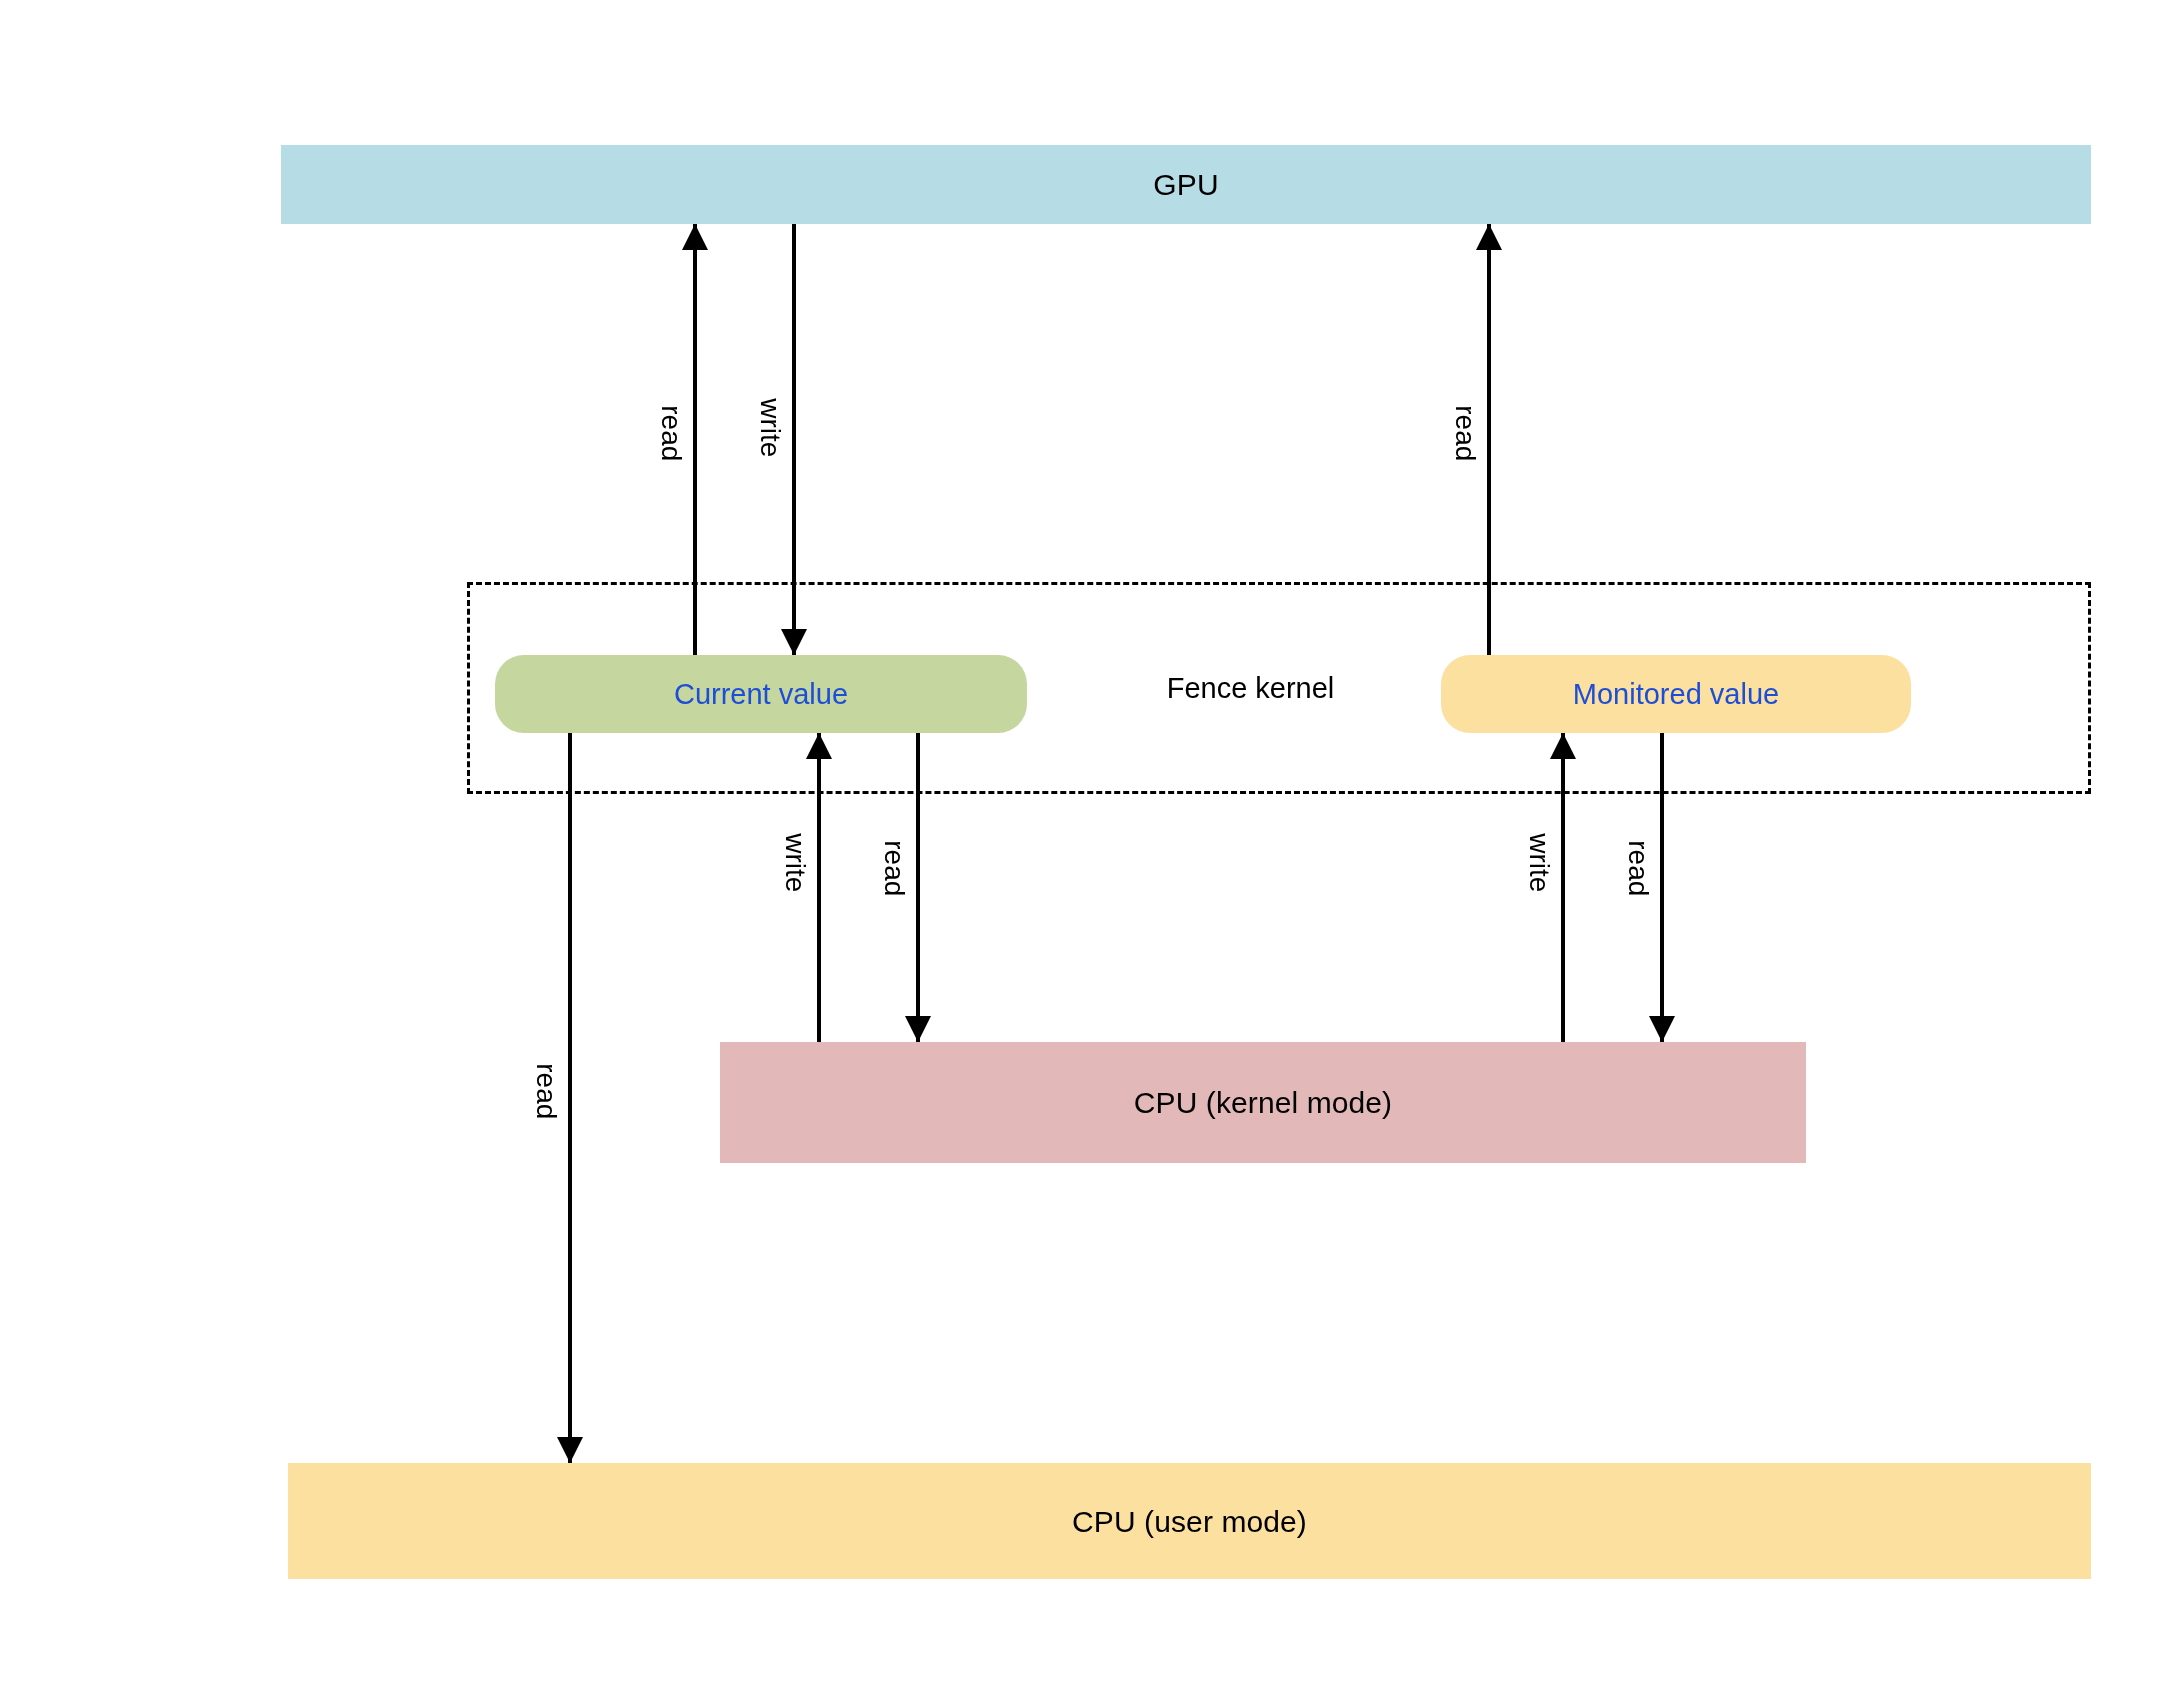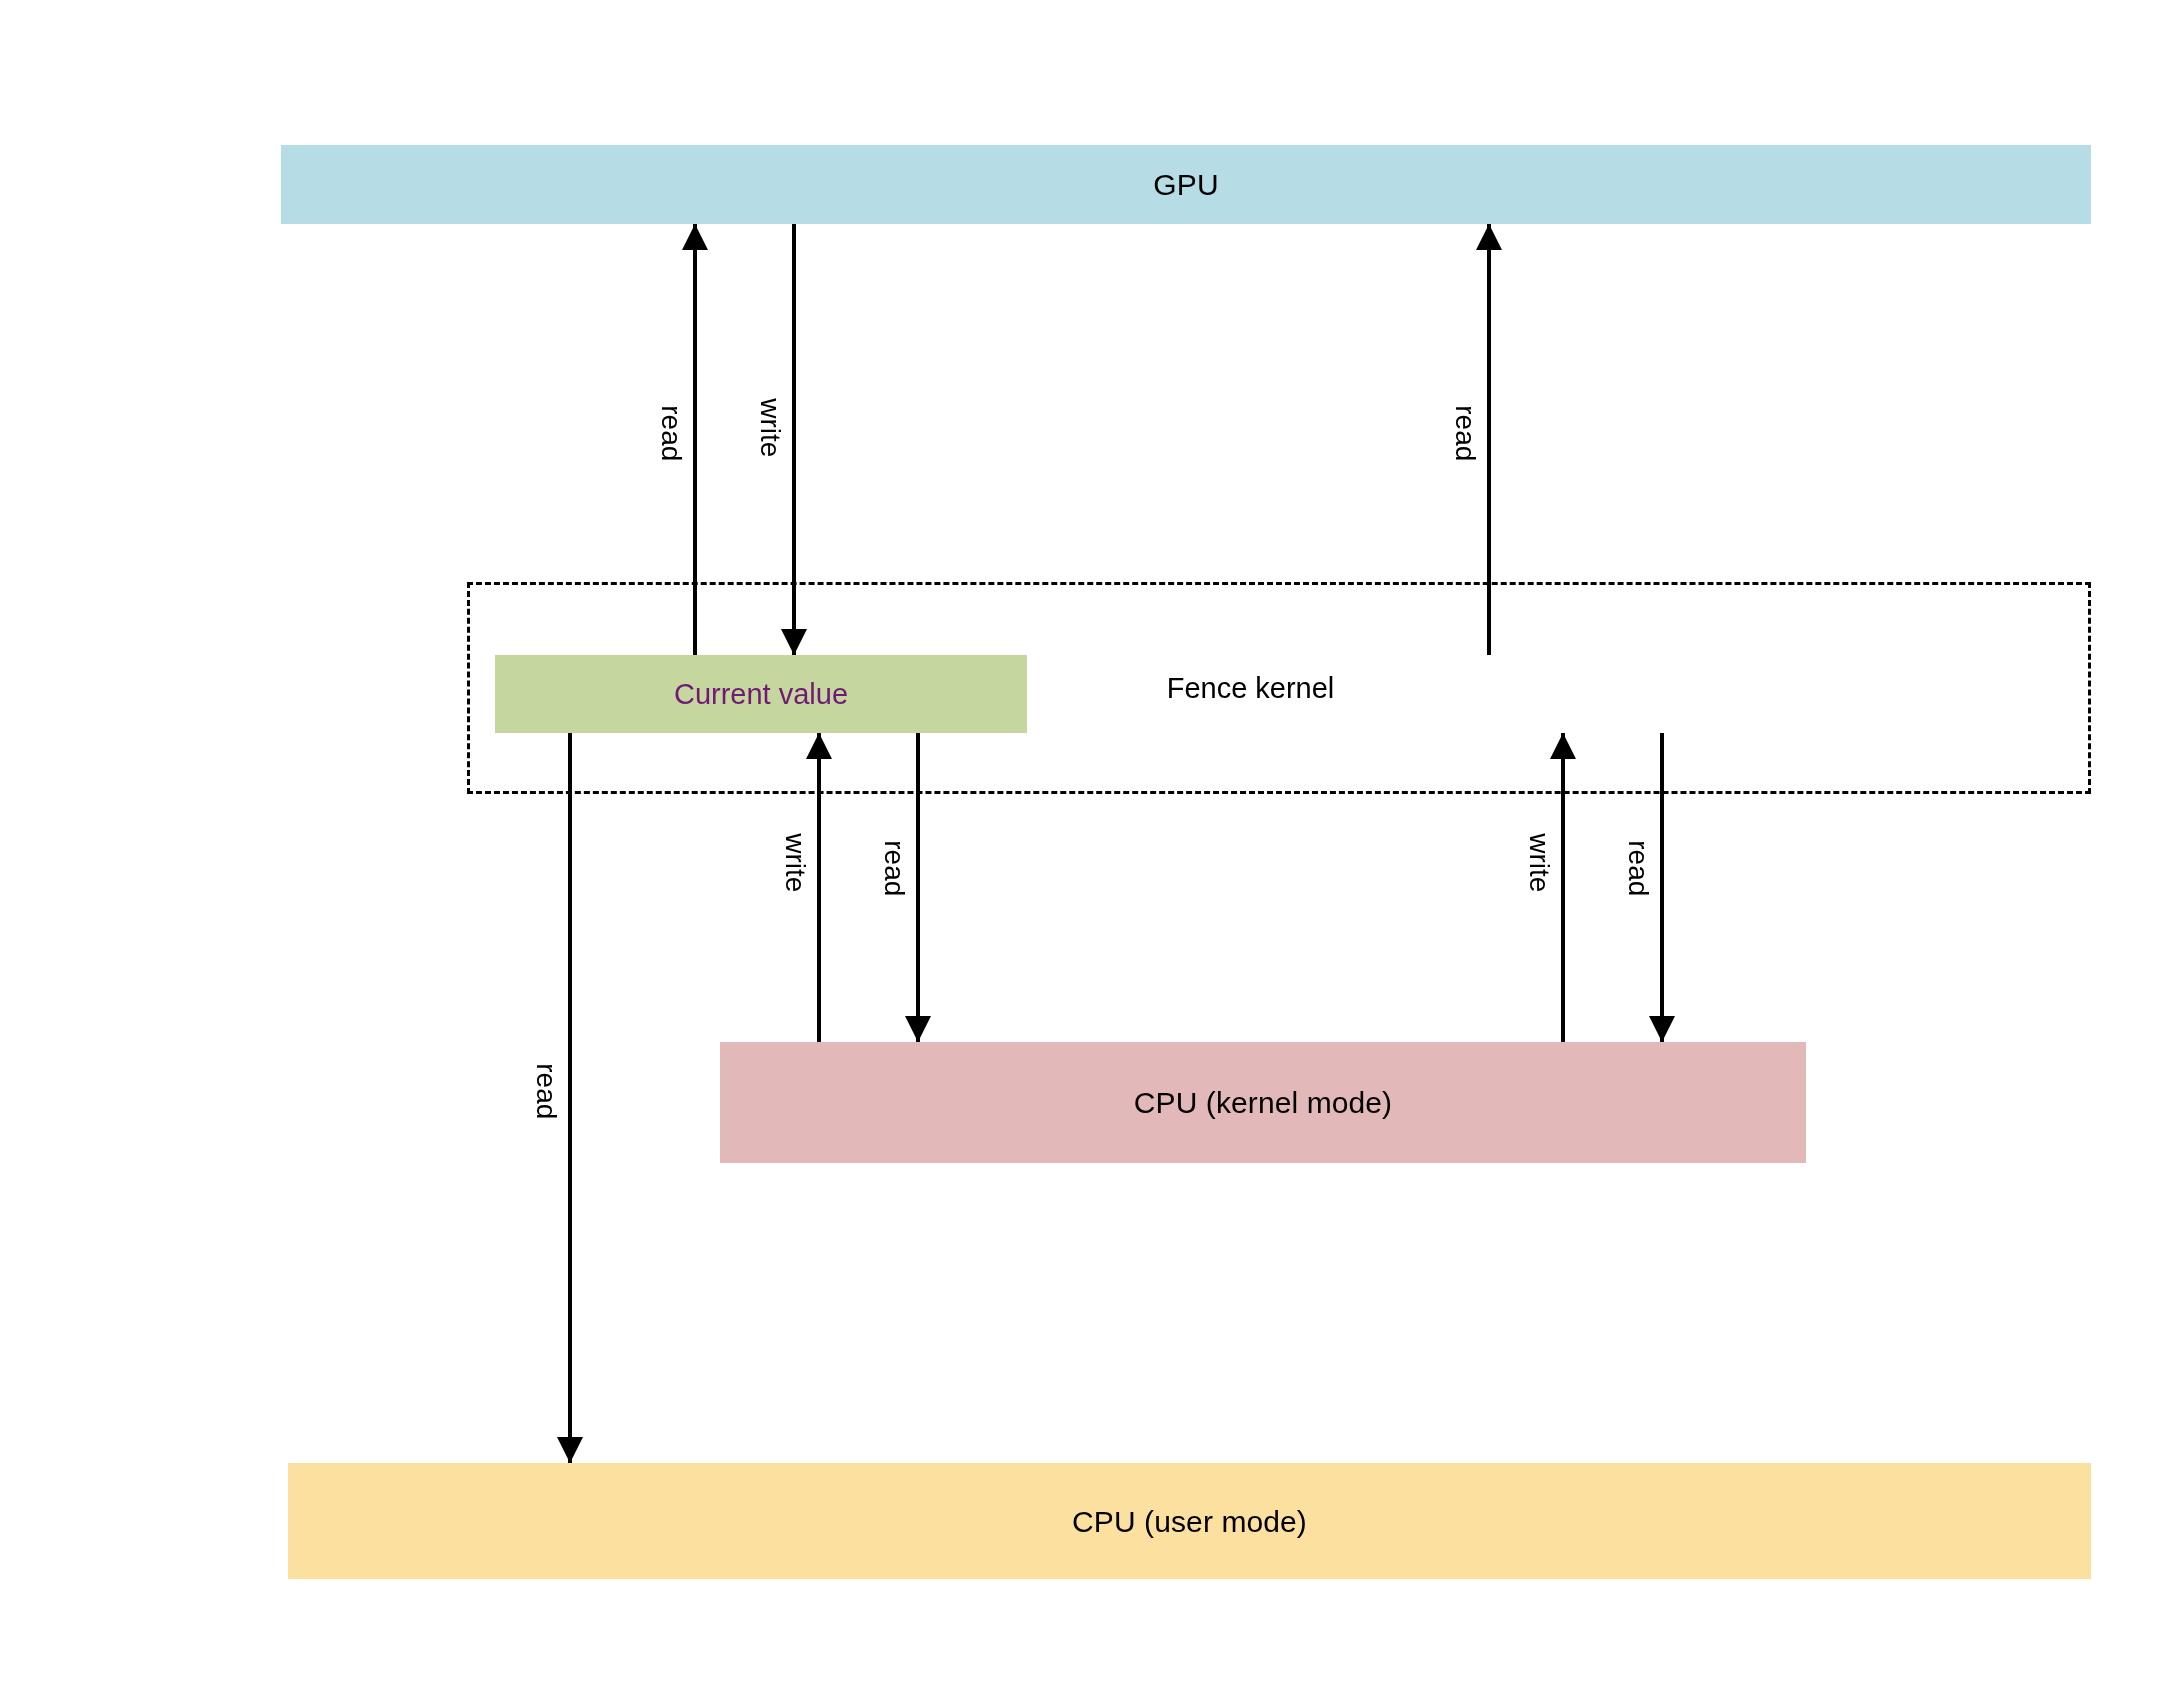--- a/index.html
+++ b/index.html
@@ -70,21 +70,22 @@
     font-size: 29px;
     color: #000000;
   }
   .value-box {
     position: absolute;
     display: flex;
     align-items: center;
     justify-content: center;
     box-sizing: border-box;
     font-size: 29px;
-    color: #701a75;
+    color: #1d4ed8;
+    border-radius: 29px;
   }
   .current-value-box {
     left: 495px;
     top: 655px;
     width: 532px;
     height: 78px;
     background: #C5D69F;
   }
   .monitored-value-box {
     left: 1441px;
@@ -147,20 +148,23 @@
   <div class="band gpu-band">
     <span class="band-label">GPU</span>
   </div>
 
   <div class="fence-box"></div>
   <div class="fence-label">Fence kernel</div>
 
   <div class="value-box current-value-box">
     <span>Current value</span>
   </div>
+  <div class="value-box monitored-value-box">
+    <span>Monitored value</span>
+  </div>
 
   <div class="band user-band">
     <span class="band-label">CPU (user mode)</span>
   </div>
 
   <div class="band kernel-band">
     <span class="band-label">CPU (kernel mode)</span>
   </div>
 
   <div class="arrow" style="left:695px; top:224px; height:431px;">

